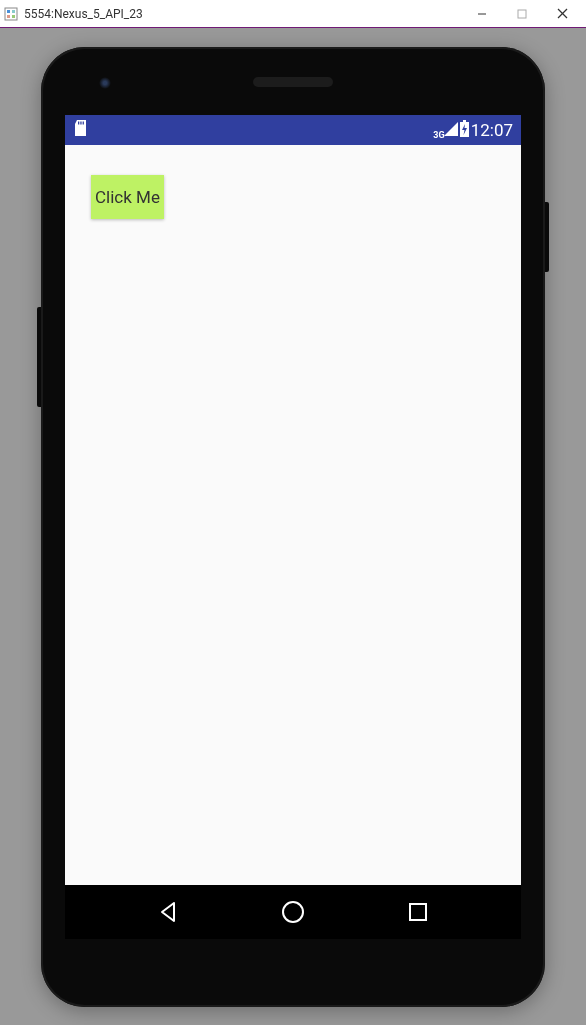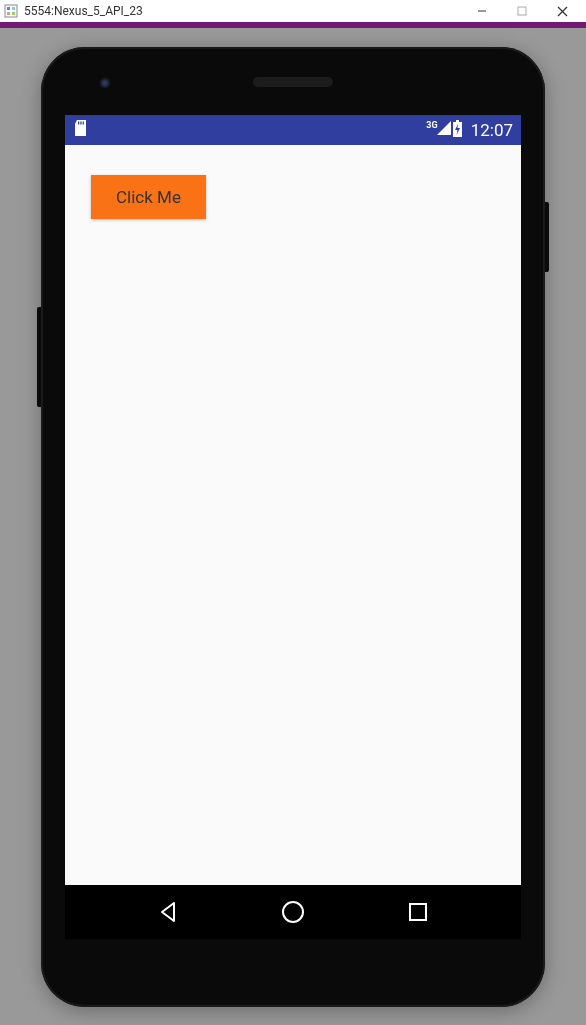--- a/index.html
+++ b/index.html
@@ -14,21 +14,21 @@
       height: 1025px;
       overflow: hidden;
     }
     .window-titlebar {
       background: #fff;
       height: 28px;
       display: flex;
       align-items: center;
       justify-content: space-between;
       padding: 0 4px;
-      border-bottom: 6px solid #701a75;
+      border-bottom: 1px solid #701a75;
       font-size: 12px;
       color: #333;
     }
     .window-titlebar-left {
       display: flex;
       align-items: center;
       gap: 6px;
     }
     .window-icon {
       width: 14px;
@@ -120,26 +120,26 @@
       padding: 0 8px;
       color: #fff;
       font-size: 14px;
     }
     .status-left {
       display: flex;
       align-items: center;
     }
     .status-right {
       display: flex;
-      align-items: flex-start;
+      align-items: flex-end;
     }
     .status-time {
       font-size: 17px;
       font-weight: 400;
-      margin-left: 8px;
+      margin-left: 1px;
     }
     .app-bar {
       height: 58px;
       background: #3f51b5;
       display: flex;
       align-items: center;
       padding: 0 18px;
       color: #fff;
       box-shadow: 0 2px 4px rgba(0,0,0,0.2);
     }
@@ -147,24 +147,24 @@
       font-size: 23px;
       font-weight: 500;
     }
     .app-content {
       flex: 1;
       background: #fafafa;
       padding: 30px 26px;
     }
     .material-button {
       display: inline-block;
-      background: #f97316;
+      background: #bef264;
       color: #333;
       font-size: 17px;
-      padding: 12px 25px;
+      padding: 12px 4px;
       border: none;
       cursor: pointer;
       box-shadow: 0 1px 3px rgba(0,0,0,0.25);
       font-family: inherit;
     }
     .nav-bar {
       height: 54px;
       background: #000;
       display: flex;
       align-items: center;

